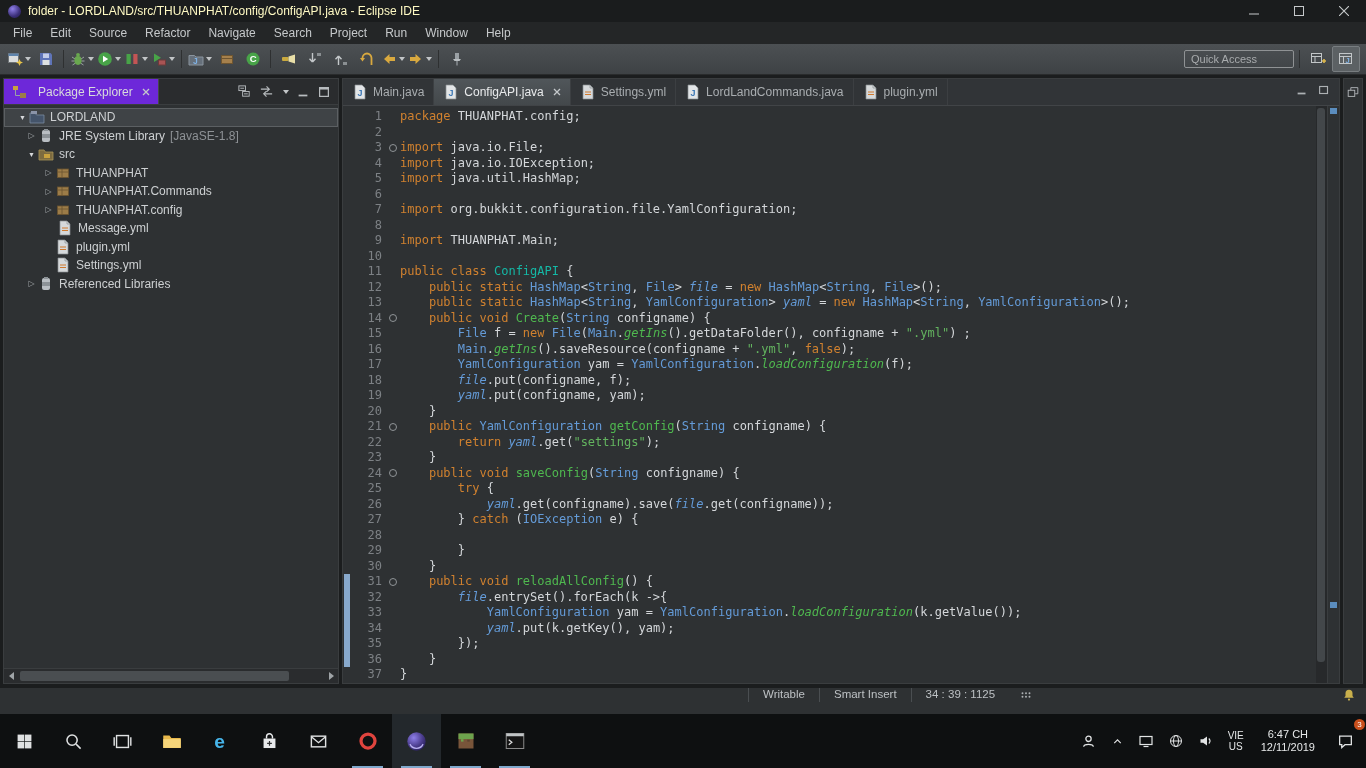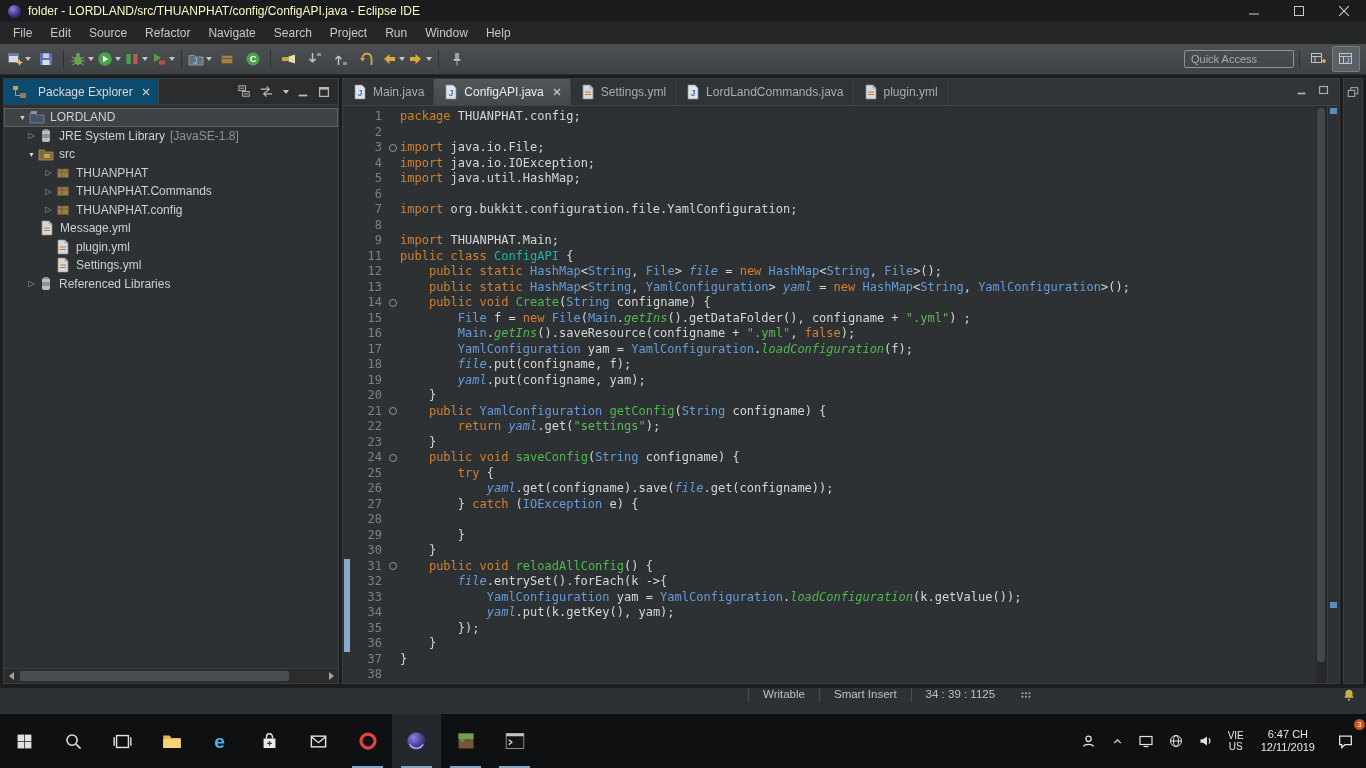--- a/index.html
+++ b/index.html
@@ -30,21 +30,21 @@
     color:#B7BABC;font-size:11px;padding:0 6px;margin-left:auto;font-family:"Liberation Sans",sans-serif;}
   .qa::placeholder{color:#A8ABAD;}
   .persp{height:24px;display:flex;align-items:center;justify-content:center;width:26px;border-radius:2px;}
   .persp.active{background:#5C6164;border:1px solid #787D80;}
 
   
   .main{flex:1;display:flex;gap:3px;padding:3px;min-height:0;}
 
   .explorer{flex:0 0 334px;background:#2E3133;display:flex;flex-direction:column;border:1px solid #3A3D3F;min-height:0;}
   .view-header{flex:0 0 25px;background:#2A2C2E;display:flex;align-items:stretch;border-bottom:1px solid #3A3D3F;}
-  .view-tab{display:flex;align-items:center;gap:5px;padding:0 8px;background:#0c4a6e;font-size:12px;
+  .view-tab{display:flex;align-items:center;gap:5px;padding:0 8px;background:#6d28d9;font-size:12px;
     color:#D8DADC;border-right:1px solid #46494B;}
   .view-tools{margin-left:auto;display:flex;align-items:center;gap:7px;padding-right:7px;}
   .vtool{display:flex;align-items:center;justify-content:center;}
   .tree{flex:1;padding-top:3px;overflow:hidden;}
   .trow{height:18.5px;display:flex;align-items:center;font-size:12px;color:#CDD0D2;white-space:nowrap;}
   .trow.selected{background:#3F4346;outline:1px solid #5C6063;outline-offset:-1px;}
   .arrow{width:13px;flex:0 0 13px;text-align:center;color:#9FA4A7;font-size:8px;}
   .arrow.exp{color:#D6D8DA;font-size:7px;}
   .ticon{width:16px;height:16px;flex:0 0 16px;margin-right:5px;}
   .ticon svg{display:block;width:16px;height:16px;}
@@ -389,21 +389,21 @@
           <div class="trow" style="padding-left: 38px;">
             <span class="arrow">▷</span>
             <span class="ticon">
               <svg viewBox="0 0 16 16">
                 <rect x="2.5" y="4" width="11" height="8.5" fill="#9C7C48" stroke="#6B5430" stroke-width="0.8"></rect>
                 <path d="M2.5 7h11M7 4v8.5" stroke="#6B5430" stroke-width="0.8" fill="none"></path>
               </svg>
             </span>
             <span>THUANPHAT.config</span>
           </div>
-          <div class="trow" style="padding-left: 22px;">
+          <div class="trow" style="padding-left: 40px;">
             <span class="arrow"></span>
             <span class="ticon">
               <svg viewBox="0 0 16 16">
                 <path d="M3 1h7l3 3v11H3z" fill="#D6D9DB" stroke="#8A8F92" stroke-width="0.7"></path>
                 <path d="M10 1v3h3" fill="none" stroke="#8A8F92" stroke-width="0.7"></path>
                 <path d="M5 8h6M5 10.5h6" stroke="#D07A2E" stroke-width="1.2"></path>
               </svg>
             </span>
             <span>Message.yml</span>
           </div>
@@ -523,20 +523,21 @@
         <div class="code-area">
             <div class="code-line"><span class="ann"></span><span class="ln">1</span><span class="fold"></span><span class="code"><span class="tk-k">package</span><span class="tk-p"> THUANPHAT.config;</span></span></div>
             <div class="code-line"><span class="ann"></span><span class="ln">2</span><span class="fold"></span><span class="code">&nbsp;</span></div>
             <div class="code-line"><span class="ann"></span><span class="ln">3</span><span class="fold"><span class="fold-dot"></span></span><span class="code"><span class="tk-k">import</span><span class="tk-p"> java.io.File;</span></span></div>
             <div class="code-line"><span class="ann"></span><span class="ln">4</span><span class="fold"></span><span class="code"><span class="tk-k">import</span><span class="tk-p"> java.io.IOException;</span></span></div>
             <div class="code-line"><span class="ann"></span><span class="ln">5</span><span class="fold"></span><span class="code"><span class="tk-k">import</span><span class="tk-p"> java.util.HashMap;</span></span></div>
             <div class="code-line"><span class="ann"></span><span class="ln">6</span><span class="fold"></span><span class="code">&nbsp;</span></div>
             <div class="code-line"><span class="ann"></span><span class="ln">7</span><span class="fold"></span><span class="code"><span class="tk-k">import</span><span class="tk-p"> org.bukkit.configuration.file.YamlConfiguration;</span></span></div>
             <div class="code-line"><span class="ann"></span><span class="ln">8</span><span class="fold"></span><span class="code">&nbsp;</span></div>
             <div class="code-line"><span class="ann"></span><span class="ln">9</span><span class="fold"></span><span class="code"><span class="tk-k">import</span><span class="tk-p"> THUANPHAT.Main;</span></span></div>
+            <div class="code-line"><span class="ann"></span><span class="ln">10</span><span class="fold"></span><span class="code">&nbsp;</span></div>
             <div class="code-line"><span class="ann"></span><span class="ln">11</span><span class="fold"></span><span class="code"><span class="tk-k">public</span><span class="tk-p"> </span><span class="tk-k">class</span><span class="tk-p"> </span><span class="tk-c">ConfigAPI</span><span class="tk-p"> {</span></span></div>
             <div class="code-line"><span class="ann"></span><span class="ln">12</span><span class="fold"></span><span class="code"><span class="tk-p">    </span><span class="tk-k">public</span><span class="tk-p"> </span><span class="tk-k">static</span><span class="tk-p"> </span><span class="tk-t">HashMap</span><span class="tk-p">&lt;</span><span class="tk-t">String</span><span class="tk-p">, </span><span class="tk-t">File</span><span class="tk-p">&gt; </span><span class="tk-fd">file</span><span class="tk-p"> = </span><span class="tk-k">new</span><span class="tk-p"> </span><span class="tk-t">HashMap</span><span class="tk-p">&lt;</span><span class="tk-t">String</span><span class="tk-p">, </span><span class="tk-t">File</span><span class="tk-p">&gt;();</span></span></div>
             <div class="code-line"><span class="ann"></span><span class="ln">13</span><span class="fold"></span><span class="code"><span class="tk-p">    </span><span class="tk-k">public</span><span class="tk-p"> </span><span class="tk-k">static</span><span class="tk-p"> </span><span class="tk-t">HashMap</span><span class="tk-p">&lt;</span><span class="tk-t">String</span><span class="tk-p">, </span><span class="tk-t">YamlConfiguration</span><span class="tk-p">&gt; </span><span class="tk-fd">yaml</span><span class="tk-p"> = </span><span class="tk-k">new</span><span class="tk-p"> </span><span class="tk-t">HashMap</span><span class="tk-p">&lt;</span><span class="tk-t">String</span><span class="tk-p">, </span><span class="tk-t">YamlConfiguration</span><span class="tk-p">&gt;();</span></span></div>
             <div class="code-line"><span class="ann"></span><span class="ln">14</span><span class="fold"><span class="fold-dot"></span></span><span class="code"><span class="tk-p">    </span><span class="tk-k">public</span><span class="tk-p"> </span><span class="tk-k">void</span><span class="tk-p"> </span><span class="tk-m">Create</span><span class="tk-p">(</span><span class="tk-t">String</span><span class="tk-p"> configname) {</span></span></div>
             <div class="code-line"><span class="ann"></span><span class="ln">15</span><span class="fold"></span><span class="code"><span class="tk-p">        </span><span class="tk-t">File</span><span class="tk-p"> f = </span><span class="tk-k">new</span><span class="tk-p"> </span><span class="tk-t">File</span><span class="tk-p">(</span><span class="tk-t">Main</span><span class="tk-p">.</span><span class="tk-sm">getIns</span><span class="tk-p">().getDataFolder(), configname + </span><span class="tk-s">".yml"</span><span class="tk-p">) ;</span></span></div>
             <div class="code-line"><span class="ann"></span><span class="ln">16</span><span class="fold"></span><span class="code"><span class="tk-p">        </span><span class="tk-t">Main</span><span class="tk-p">.</span><span class="tk-sm">getIns</span><span class="tk-p">().saveResource(configname + </span><span class="tk-s">".yml"</span><span class="tk-p">, </span><span class="tk-k">false</span><span class="tk-p">);</span></span></div>
             <div class="code-line"><span class="ann"></span><span class="ln">17</span><span class="fold"></span><span class="code"><span class="tk-p">        </span><span class="tk-t">YamlConfiguration</span><span class="tk-p"> yam = </span><span class="tk-t">YamlConfiguration</span><span class="tk-p">.</span><span class="tk-sm">loadConfiguration</span><span class="tk-p">(f);</span></span></div>
             <div class="code-line"><span class="ann"></span><span class="ln">18</span><span class="fold"></span><span class="code"><span class="tk-p">        </span><span class="tk-fd">file</span><span class="tk-p">.put(configname, f);</span></span></div>
             <div class="code-line"><span class="ann"></span><span class="ln">19</span><span class="fold"></span><span class="code"><span class="tk-p">        </span><span class="tk-fd">yaml</span><span class="tk-p">.put(configname, yam);</span></span></div>
             <div class="code-line"><span class="ann"></span><span class="ln">20</span><span class="fold"></span><span class="code"><span class="tk-p">    }</span></span></div>

